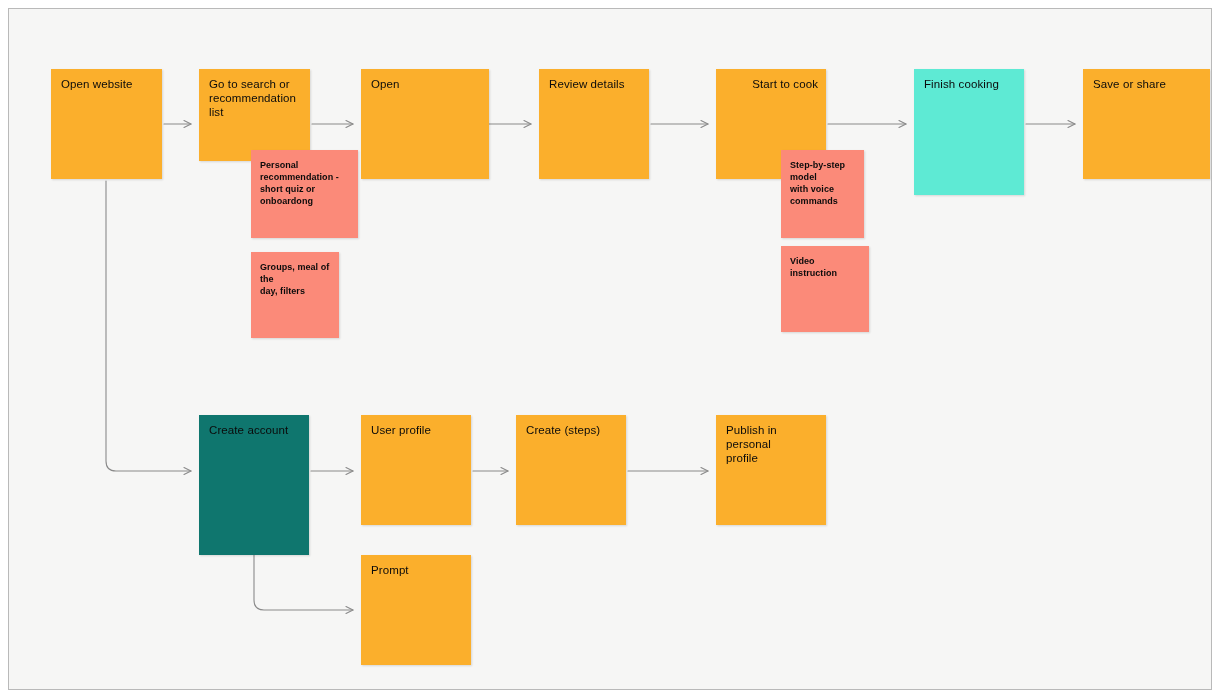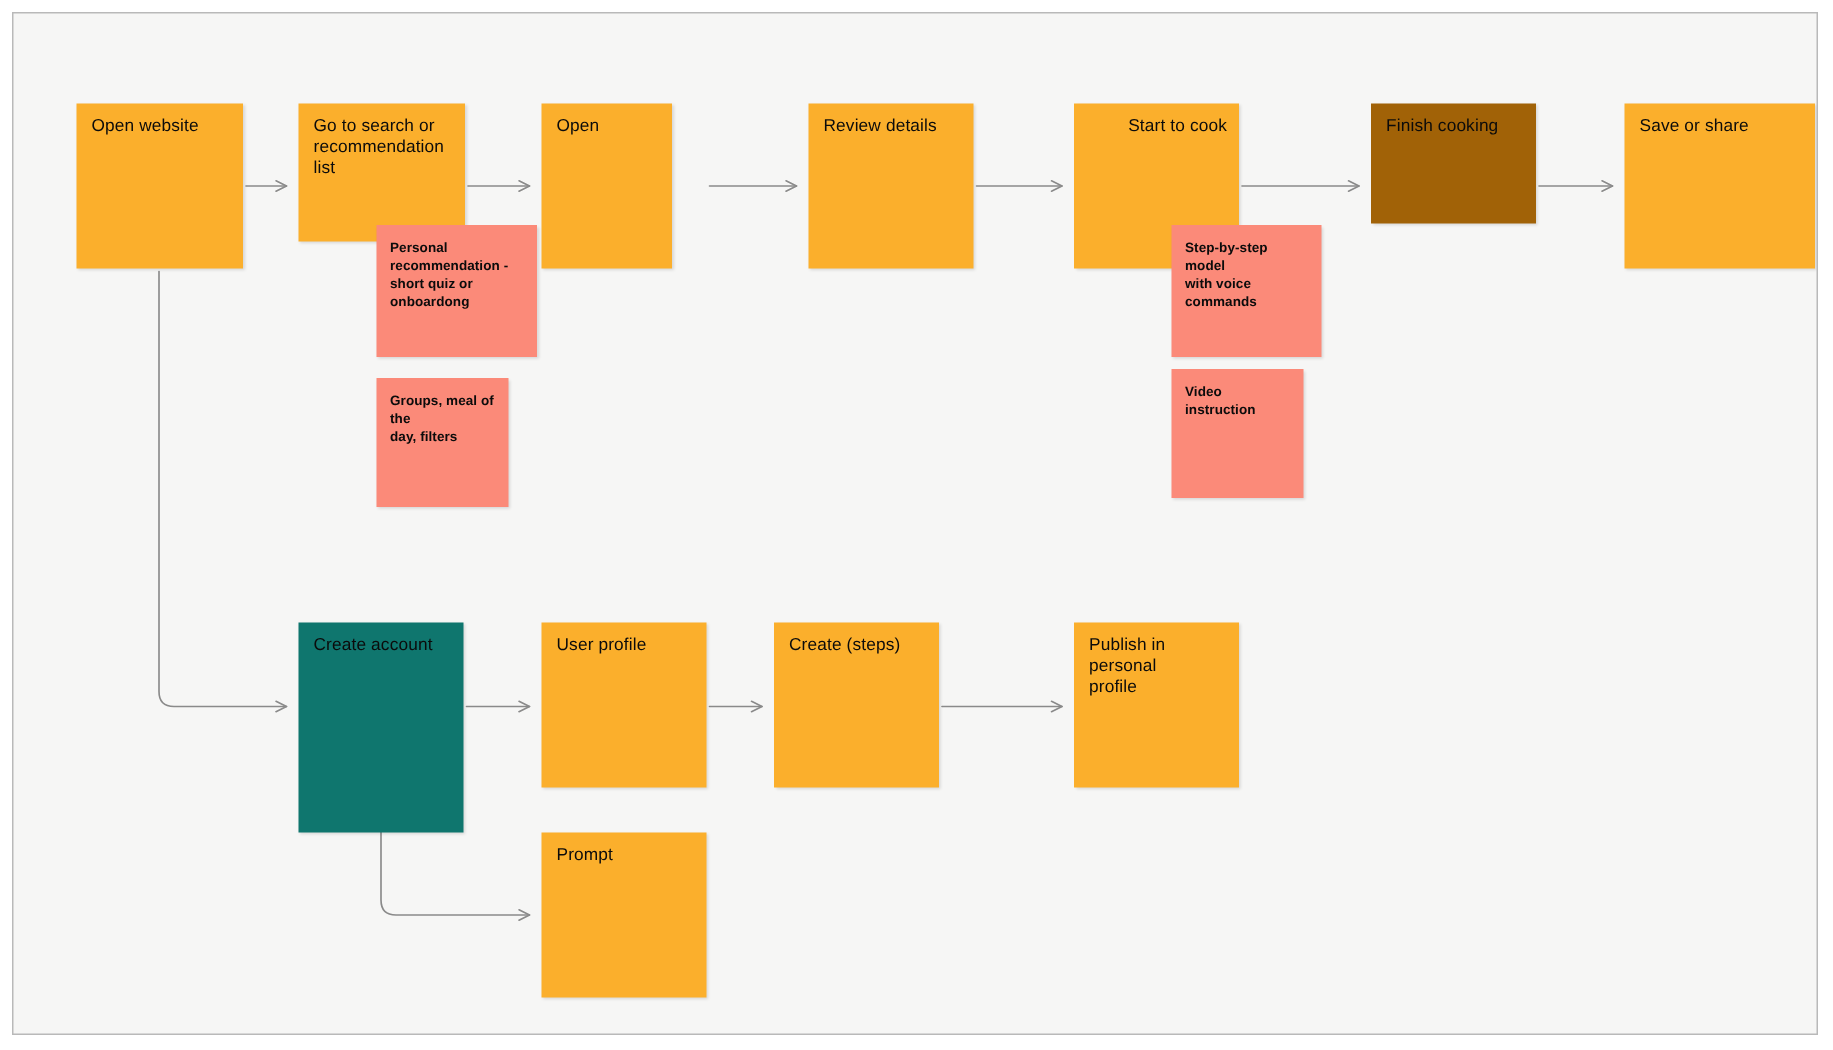--- a/index.html
+++ b/index.html
@@ -111,46 +111,46 @@
   </svg>
 
   <div id="canvas">
       <div class="node step" style="left: 42px; top: 60px; width: 111px; height: 110px; background: rgb(251, 175, 44);">
         <div class="node-label">Open website</div>
       </div>
       <div class="node step" style="left: 190px; top: 60px; width: 111px; height: 92px; background: rgb(251, 175, 44);">
         <div class="node-label">Go to search or
 recommendation list</div>
       </div>
-      <div class="node step" style="left: 352px; top: 60px; width: 87px; height: 110px; background: rgb(251, 175, 44);">
+      <div class="node step" style="left: 352px; top: 60px; width: 128px; height: 110px; background: rgb(251, 175, 44);">
         <div class="node-label">Open</div>
       </div>
       <div class="node step" style="left: 530px; top: 60px; width: 110px; height: 110px; background: rgb(251, 175, 44);">
         <div class="node-label">Review details</div>
       </div>
       <div class="node step" style="left: 707px; top: 60px; width: 110px; height: 110px; background: rgb(251, 175, 44); text-align: right;">
         <div class="node-label">Start to cook</div>
       </div>
-      <div class="node step" style="left: 905px; top: 60px; width: 110px; height: 80px; background: #a16207;">
+      <div class="node step" style="left: 905px; top: 60px; width: 110px; height: 126px; background: #5eead4;">
         <div class="node-label">Finish cooking</div>
       </div>
       <div class="node step" style="left: 1074px; top: 60px; width: 127px; height: 110px; background: rgb(251, 175, 44);">
         <div class="node-label">Save or share</div>
       </div>
       <div class="node note" style="left: 242px; top: 141px; width: 107px; height: 88px; background: rgb(251, 138, 121);">
         <div class="node-label">Personal
 recommendation -
 short quiz or
 onboardong</div>
       </div>
       <div class="node note" style="left: 242px; top: 243px; width: 88px; height: 86px; background: rgb(251, 138, 121);">
         <div class="node-label">Groups, meal of the
 day, filters</div>
       </div>
-      <div class="node note" style="left: 772px; top: 141px; width: 100px; height: 88px; background: rgb(251, 138, 121);">
+      <div class="node note" style="left: 772px; top: 141px; width: 83px; height: 88px; background: rgb(251, 138, 121);">
         <div class="node-label">Step-by-step model
 with voice
 commands</div>
       </div>
       <div class="node note" style="left: 772px; top: 237px; width: 88px; height: 86px; background: rgb(251, 138, 121);">
         <div class="node-label">Video instruction</div>
       </div>
       <div class="node step" style="left: 190px; top: 406px; width: 110px; height: 140px; background: #0f766e;">
         <div class="node-label">Create account</div>
       </div>

